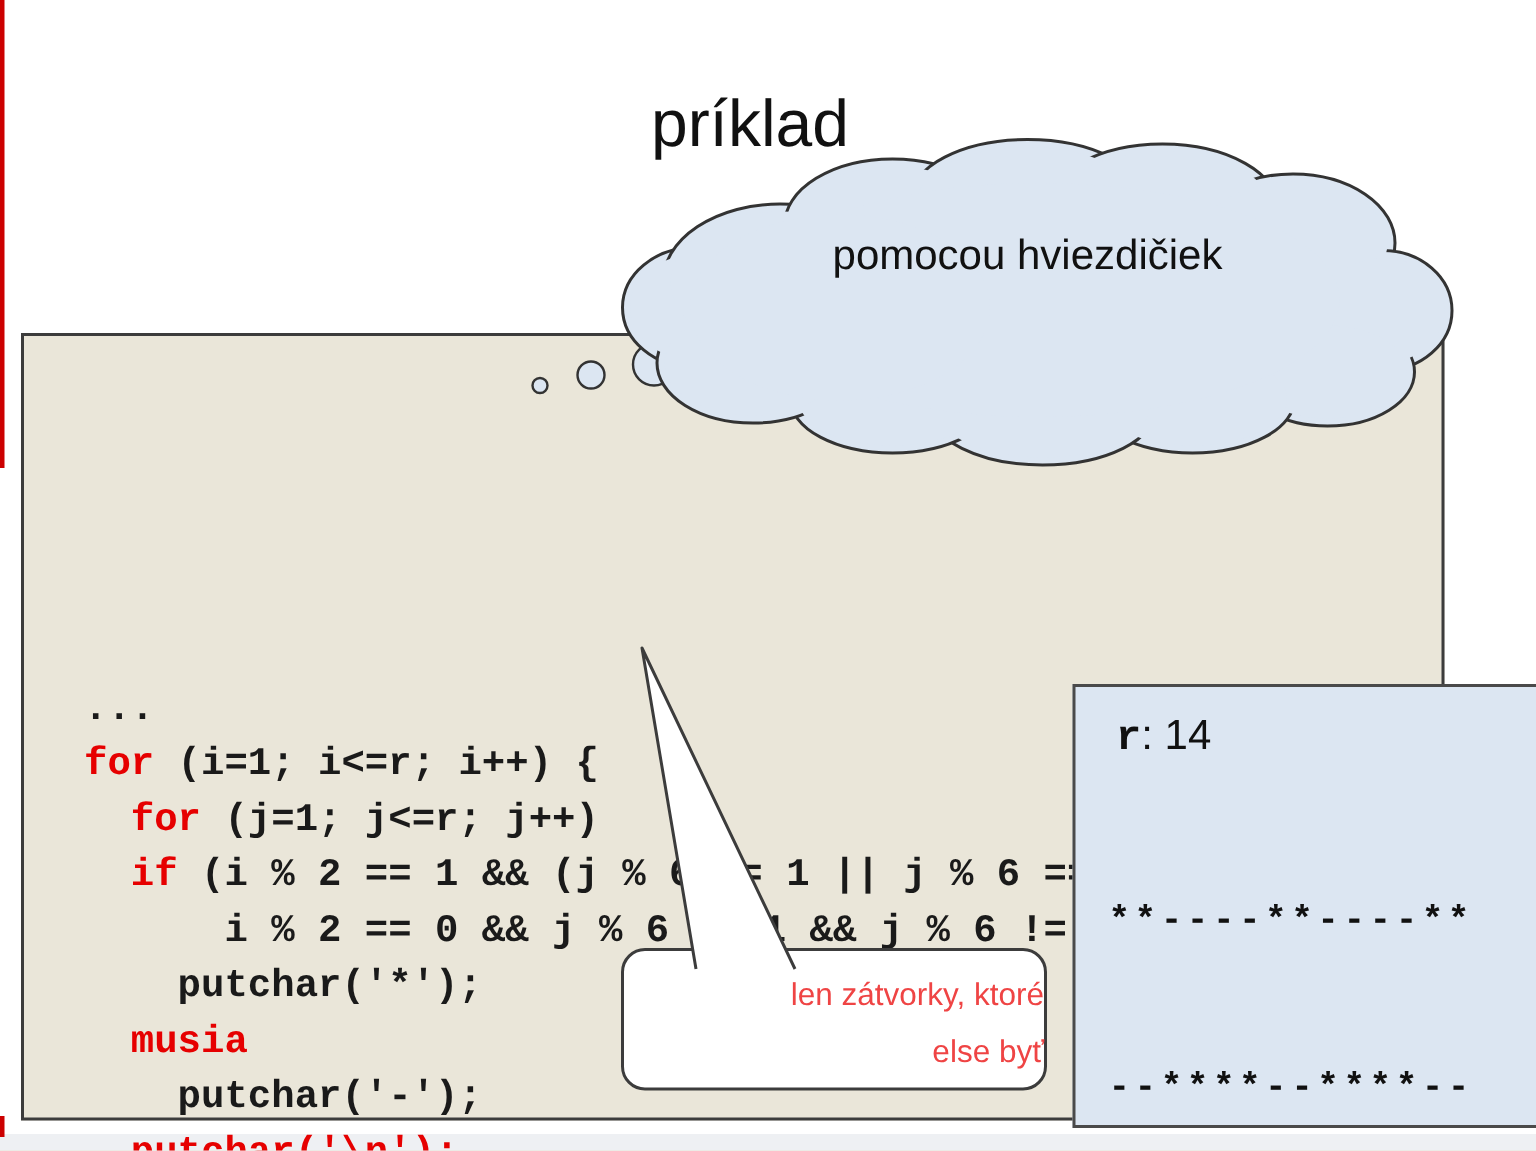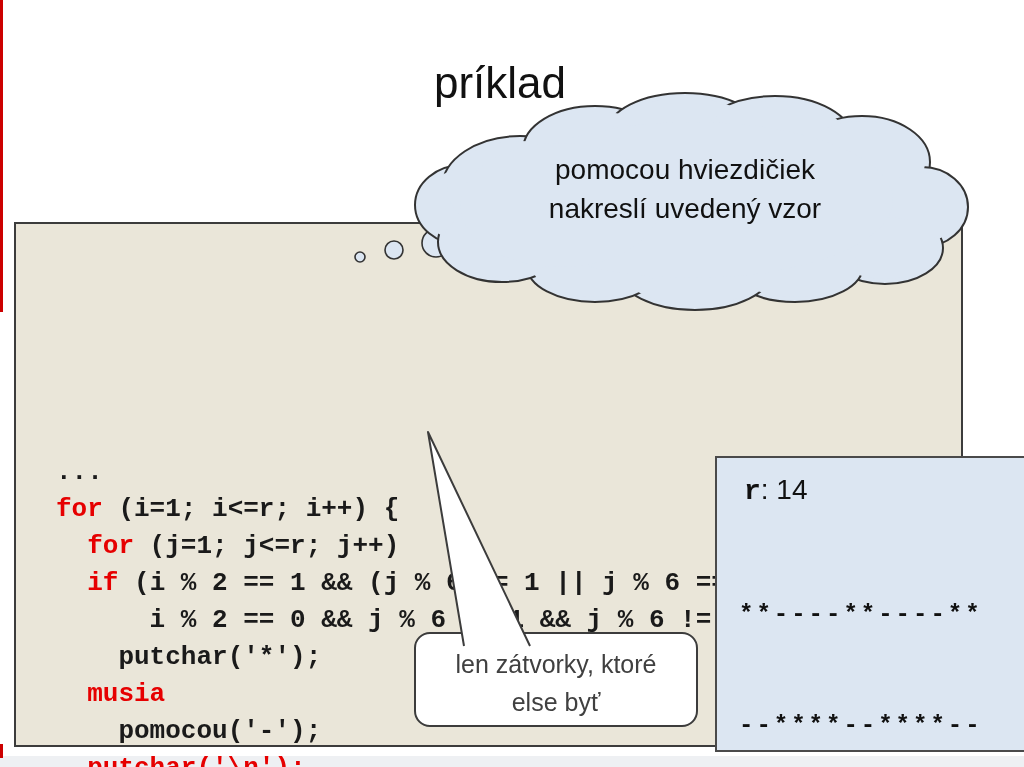--- a/index.html
+++ b/index.html
@@ -27,21 +27,21 @@
   .code-line{white-space:pre;}
   .code-line .kw{color:#e60000;text-align:right;}
   .svg-overlay{position:absolute;left:0;top:0;width:1024px;height:767px;pointer-events:none;}
   .cloud-text{
     position:absolute;left:490px;top:150px;width:390px;
     text-align:center;font-size:28px;line-height:39px;color:#111;
   }
   .callout{
     position:absolute;left:414px;top:632px;width:284px;height:95px;
     background:#ffffff;border:2px solid #3c3c3c;border-radius:16px;
-    text-align:center;font-size:25px;line-height:38px;color:#404040;
+    text-align:right;font-size:21px;line-height:38px;color:#ef4444;
     padding-top:0;box-sizing:border-box;
   }
   .callout-inner{margin-top:11px;}
   .panel{
     position:absolute;left:715px;top:456px;width:353px;height:296px;
     background:#dce6f2;border:2px solid #4a4a4a;box-sizing:border-box;
   }
   .panel-title{
     position:absolute;left:27px;top:16px;font-size:28px;color:#111;
   }
@@ -65,21 +65,21 @@
 
   <div class="code-box">
     <div class="code-lines">
       <div class="code-line"><span class="kw"></span><span>...</span></div>
       <div class="code-line"><span class="kw">for</span><span> (i=1; i&lt;=r; i++) {</span></div>
       <div class="code-line"><span class="kw">  for</span><span> (j=1; j&lt;=r; j++)</span></div>
       <div class="code-line"><span class="kw">  if</span><span> (i % 2 == 1 &amp;&amp; (j % 6 == 1 || j % 6 == 2) ||</span></div>
       <div class="code-line"><span class="kw"></span><span>      i % 2 == 0 &amp;&amp; j % 6 != 1 &amp;&amp; j % 6 != 2)</span></div>
       <div class="code-line"><span class="kw"></span><span>    putchar('*');</span></div>
       <div class="code-line"><span class="kw">  musia</span><span></span></div>
-      <div class="code-line"><span class="kw"></span><span>    pomocou('-');</span></div>
+      <div class="code-line"><span class="kw"></span><span>    putchar('-');</span></div>
       <div class="code-line"><span class="kw">  putchar('\n');</span><span></span></div>
 
     </div>
   </div>
 
   <div class="callout">
     <div class="callout-inner">
       <div>len zátvorky, ktoré</div>
       <div>else byť</div>
     </div>
@@ -124,21 +124,20 @@
         <ellipse cx="595" cy="266" rx="63" ry="31"></ellipse>
         <ellipse cx="502" cy="242" rx="59" ry="35"></ellipse>
         <ellipse cx="693" cy="200" rx="200" ry="78"></ellipse>
         <ellipse cx="560" cy="205" rx="100" ry="62"></ellipse>
       </g>
     </g>
   </svg>
 
   <div class="cloud-text">
     <div>pomocou hviezdičiek</div>
-    <div>nakreslí uvedený vzor</div>
   </div>
 
   <div class="panel">
     <div class="panel-title"><span class="mono">r</span><span>: 14</span></div>
     <div class="pattern-lines">
       <div>**----**----**</div>
       <div>--****--****--</div>
       
       
       

